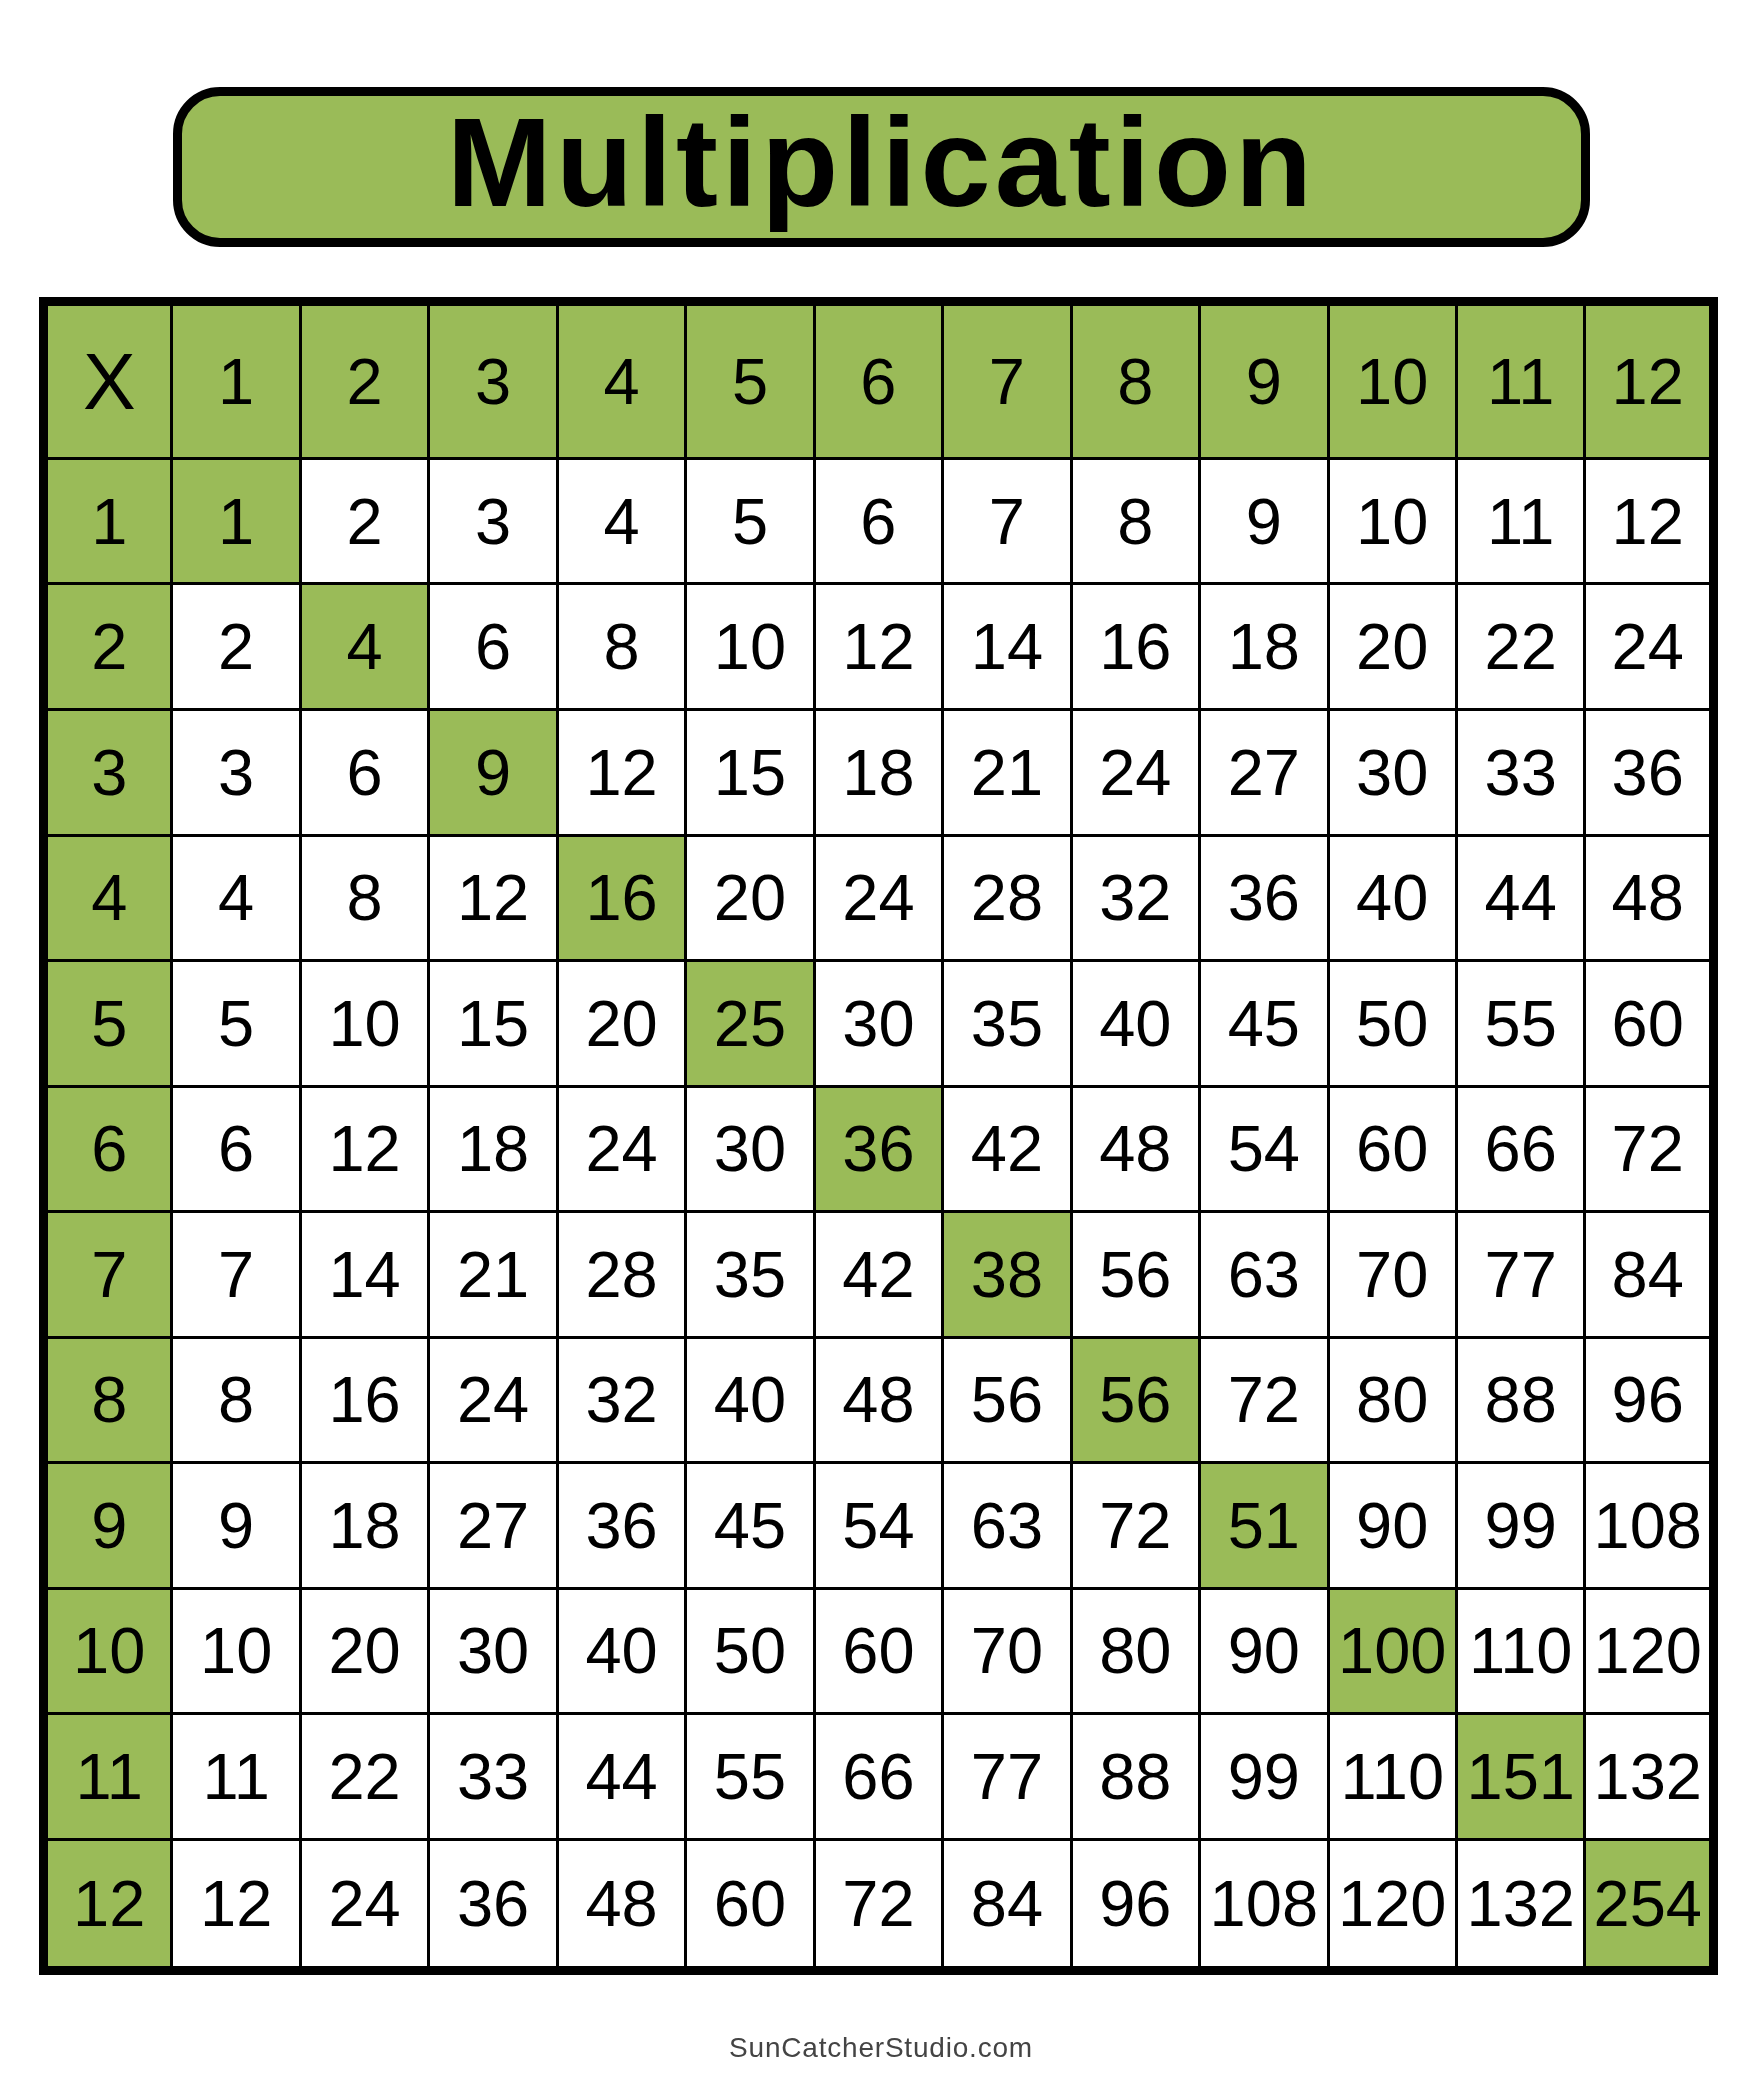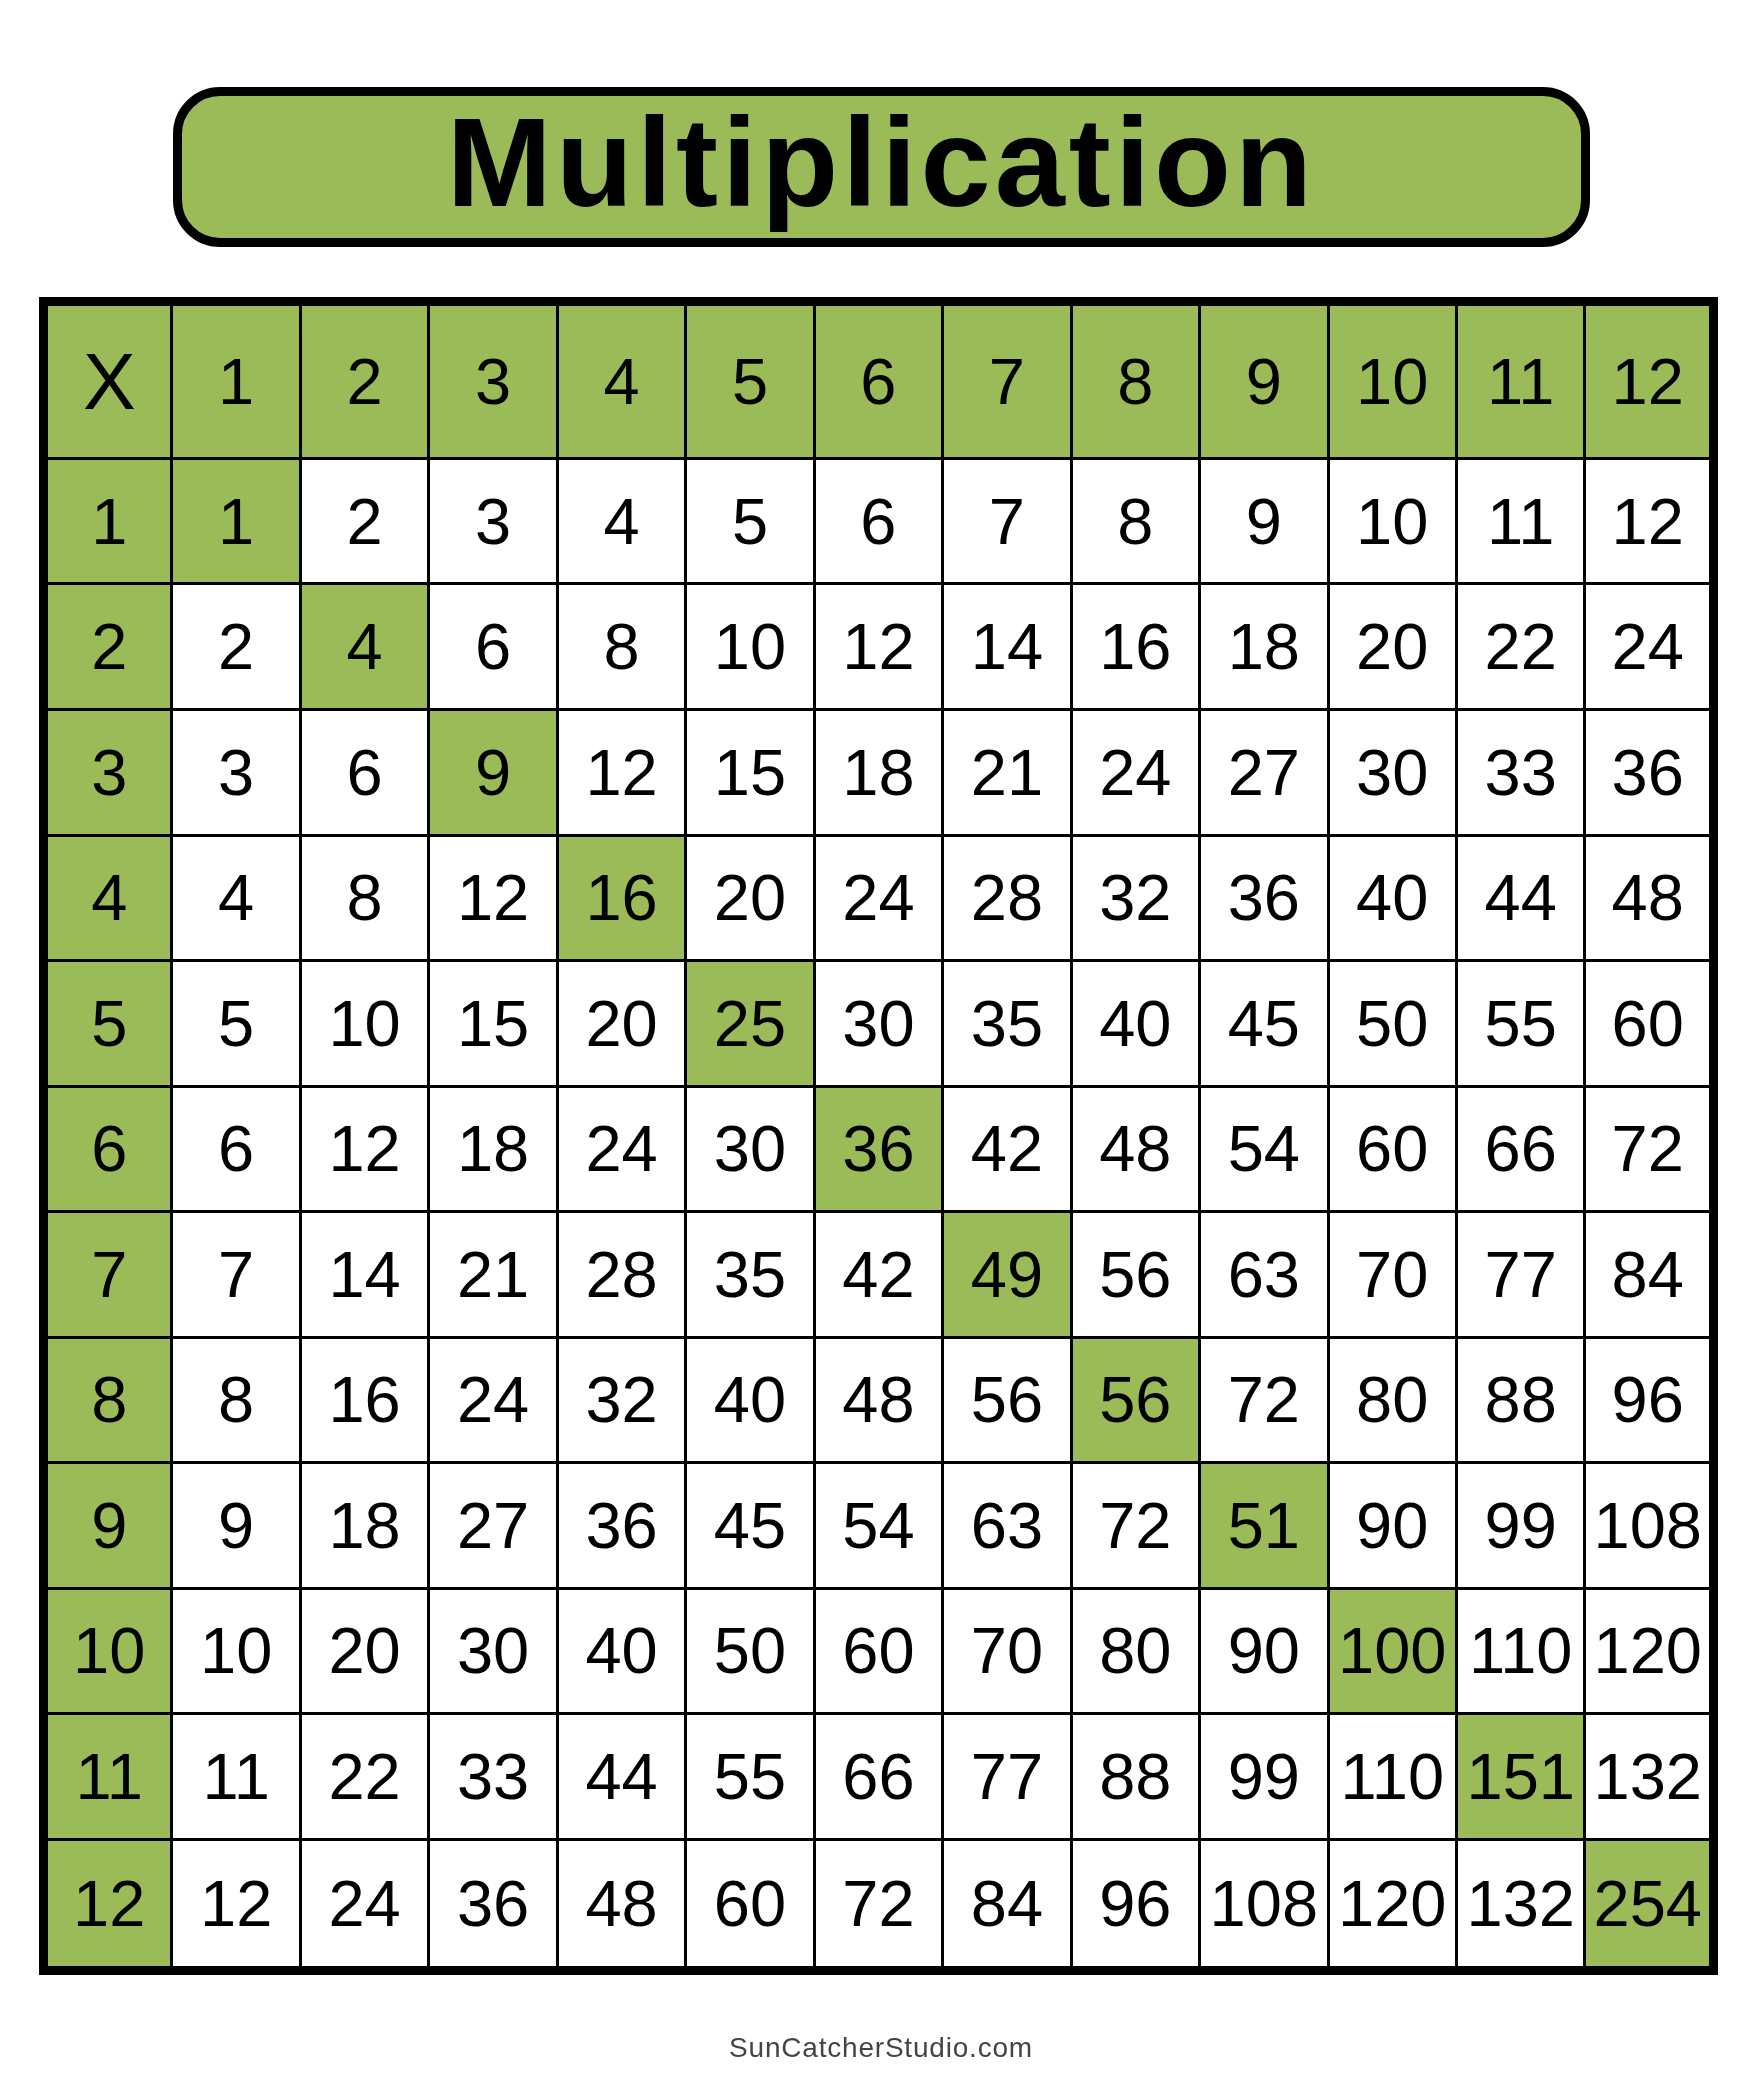--- a/index.html
+++ b/index.html
@@ -195,21 +195,21 @@
         <td>72</td>
       </tr>
       <tr>
         <td class="hdr">7</td>
         <td>7</td>
         <td>14</td>
         <td>21</td>
         <td>28</td>
         <td>35</td>
         <td>42</td>
-        <td class="diag">49</td>
+        <td class="diag">38</td>
         <td>56</td>
         <td>63</td>
         <td>70</td>
         <td>77</td>
         <td>84</td>
       </tr>
       <tr>
         <td class="hdr">8</td>
         <td>8</td>
         <td>16</td>

